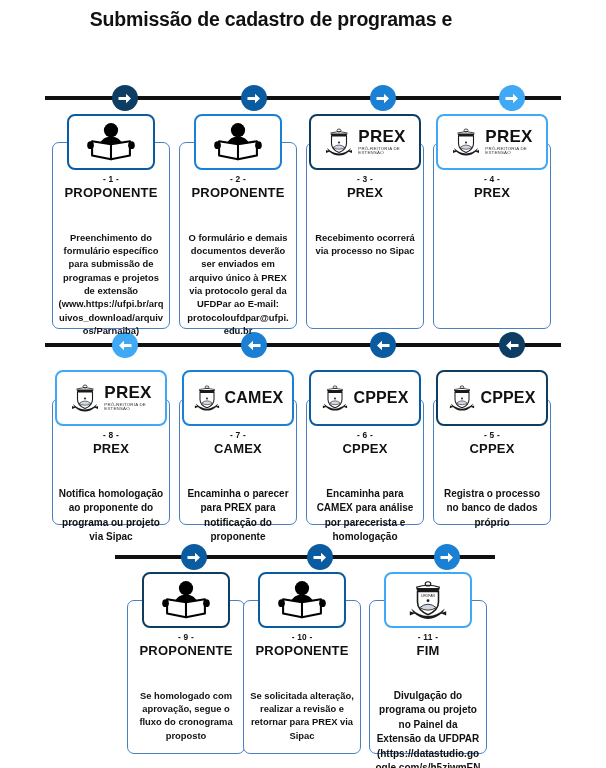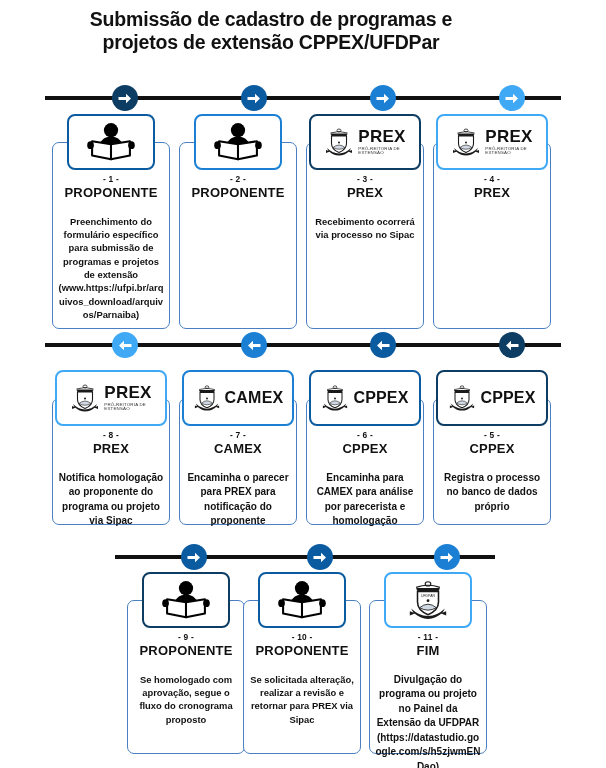--- a/index.html
+++ b/index.html
@@ -58,37 +58,36 @@
   }
   .card .num {
     font-size: 8.4px; font-weight: bold; color: #111;
     line-height: 1.25; letter-spacing: .2px;
   }
   .card .org {
     font-size: 13px; font-weight: bold; color: #111;
     line-height: 1.25; letter-spacing: .2px;
   }
   .card .desc {
-    margin-top: 14px;
+    margin-top: 30px;
     font-size: 9.4px; font-weight: bold; color: #111;
     line-height: 1.42; word-break: break-word;
   }
   .card .desc.sm { font-size: 10px; line-height: 1.45; }
 
   
   .ic-reader { width: 52px; height: 40px; }
 </style>
 </head>
 <body>
 
 <div id="page">
 
   <div id="title">
     <span class="l">Submissão de cadastro de programas e</span>
-    <span class="l">projetos de extensão CPPEX/UFDPar</span>
   </div>
 
   <div class="rail r1" style="top:85px;">
     <div class="bar"></div>
   <div class="arrowdot" style="left: 66.98px;">
         <svg width="26" height="26" viewBox="0 0 26 26">
       <circle cx="13" cy="13" r="13" fill="#0d3d63"></circle>
       <path d="M6.5 9.5 h7.5 v-3.3 l5 4.8 -5 4.8 v-3.3 h-7.5z" fill="#ffffff" transform="translate(0,2.5)"></path>
     </svg>
       </div>
@@ -191,20 +190,21 @@
     <path d="M33 28 L9 24 v18 l24 5z" fill="#fff" stroke="#000" stroke-width="2.6" stroke-linejoin="round"></path>
     <path d="M33 28 L57 24 v18 l-24 5z" fill="#fff" stroke="#000" stroke-width="2.6" stroke-linejoin="round"></path>
     <line x1="33" y1="28" x2="33" y2="47" stroke="#000" stroke-width="2.4"></line>
     <ellipse cx="7" cy="29" rx="4.2" ry="5" fill="#000"></ellipse>
     <ellipse cx="59" cy="29" rx="4.2" ry="5" fill="#000"></ellipse>
   </svg>
     </div>
     <div class="texts">
       <div class="num">- 2 -</div>
       <div class="org">PROPONENTE</div>
+      <div class="desc">O formulário e demais documentos deverão ser enviados em arquivo único à PREX via protocolo geral da UFDPar ao E-mail: protocoloufdpar@ufpi.edu.br</div>
     </div>
   </div>
       <div class="card wideicon" style="left: 306px; top: 114px; width: 118px; height: 215px;">
     <div class="body" style="height:187px;"></div>
     <div class="iconbox" style="border:2.4px solid #0d3d63;">
       <span style="display:flex;align-items:center;gap:4px;">
       <svg width="30" height="32" viewBox="0 0 60 60">
     <ellipse cx="30" cy="7" rx="4" ry="3" fill="none" stroke="#1a1a1a" stroke-width="1.6"></ellipse>
     <path d="M13 13 h34 l-2 5 H15z" fill="#1a1a1a"></path>
     <path d="M13 12 q17 -6 34 0" fill="none" stroke="#1a1a1a" stroke-width="1.6"></path>

